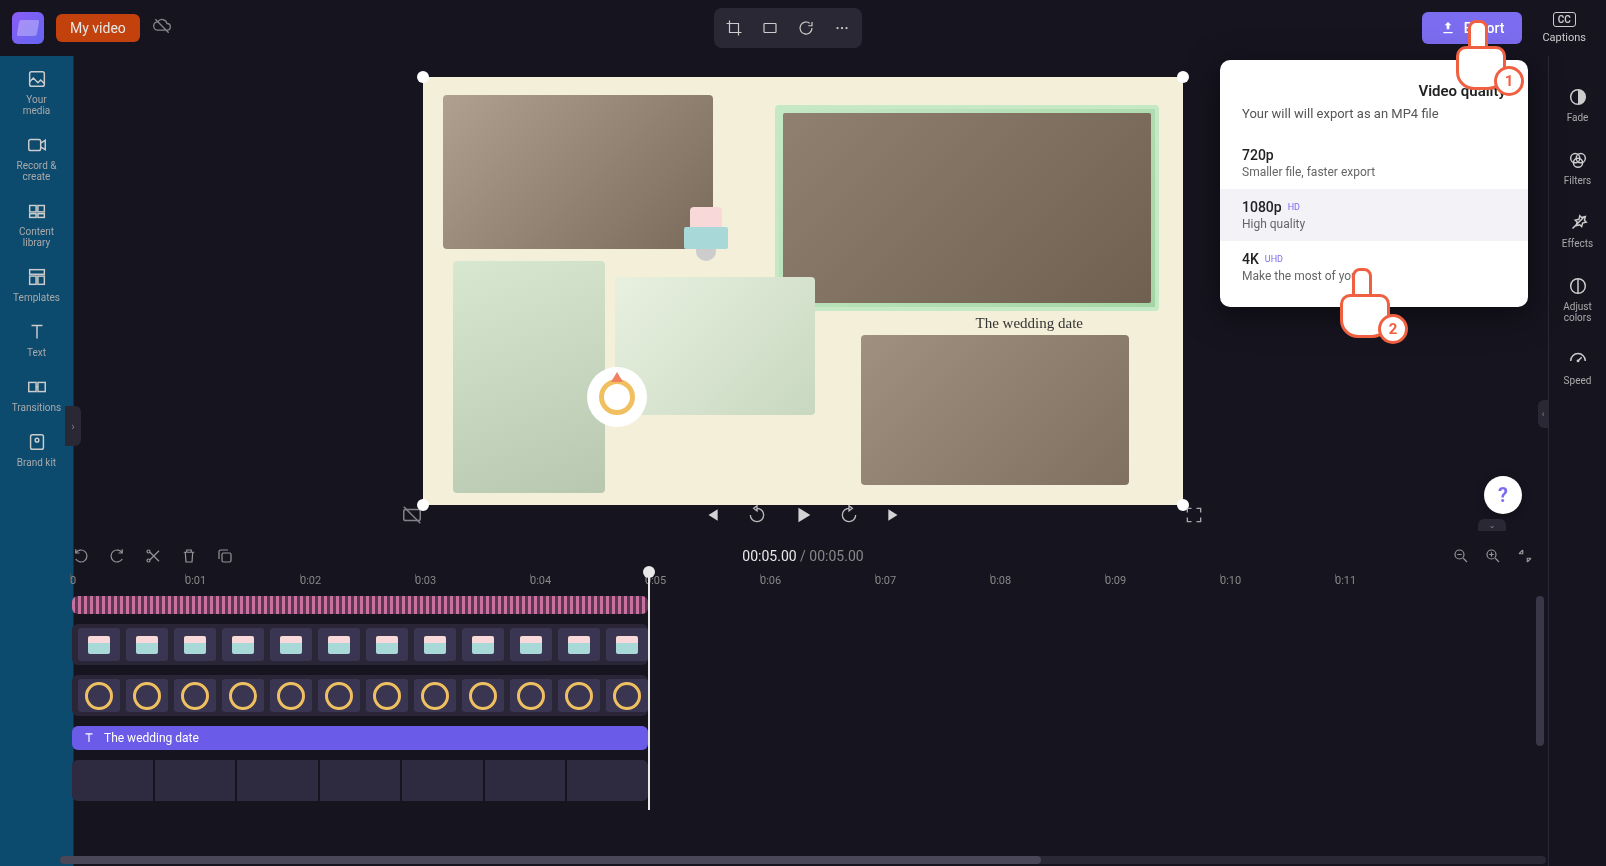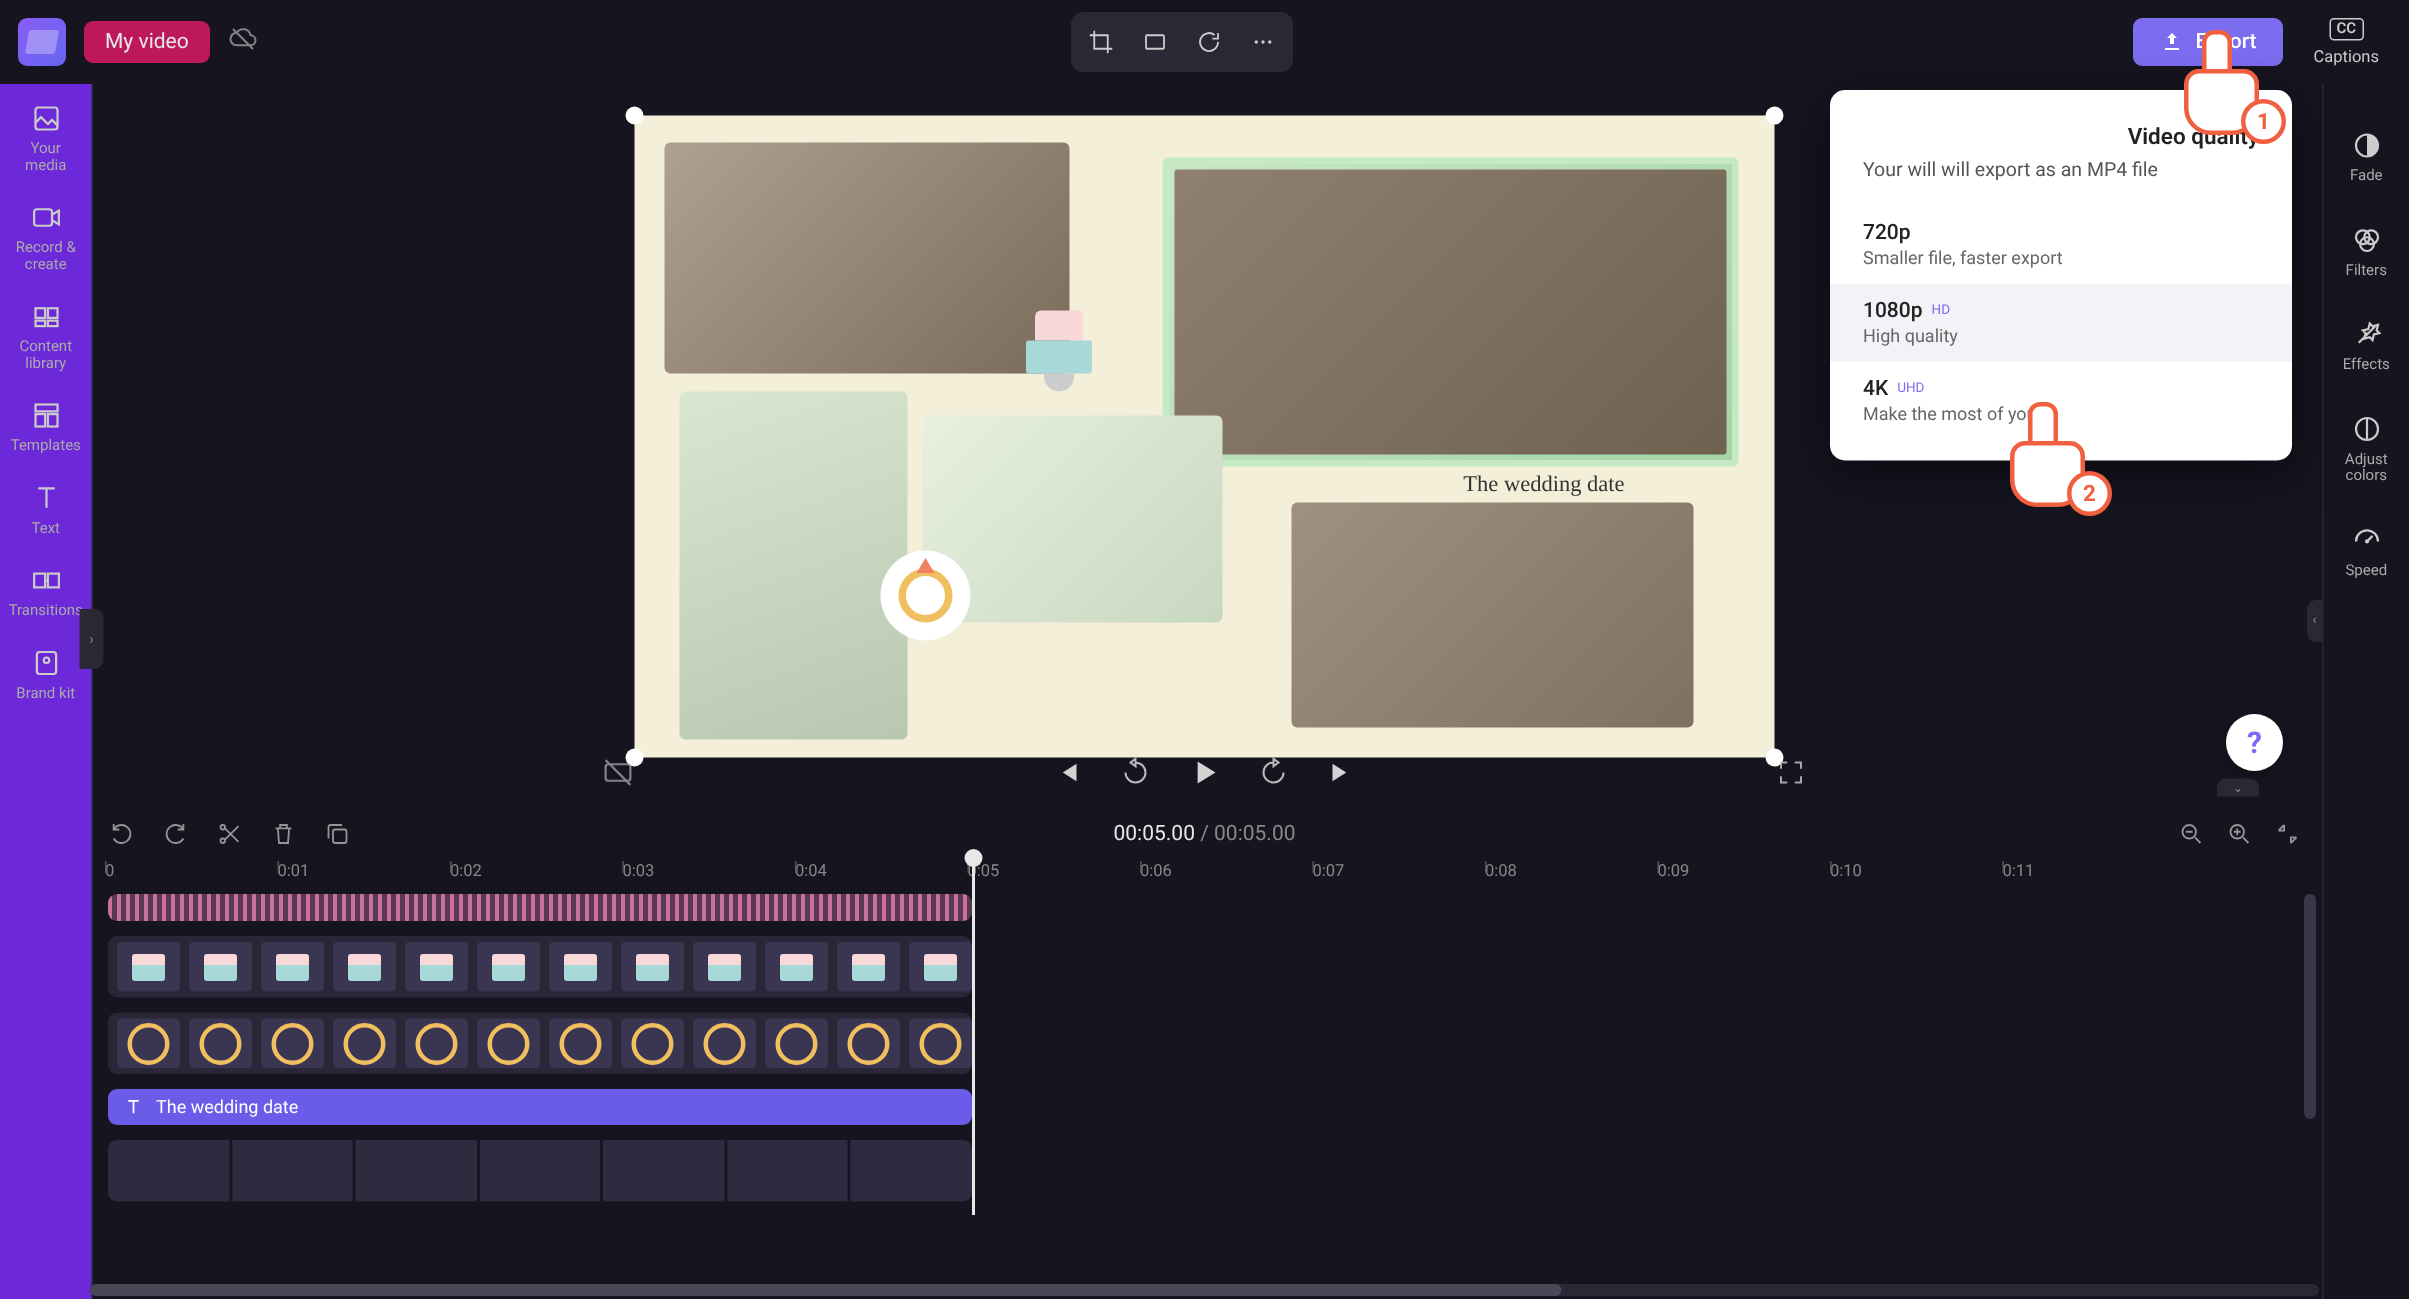--- a/index.html
+++ b/index.html
@@ -2,30 +2,30 @@
 <html><head>
 <meta charset="utf-8">
 <style>
 * { margin: 0; padding: 0; box-sizing: border-box; font-family: -apple-system, BlinkMacSystemFont, "Segoe UI", Roboto, sans-serif; }
 body { background: #16141f; color: #e8e8e8; width: 1606px; height: 866px; overflow: hidden; position: relative; }
 
 
 .topbar { height: 56px; display: flex; align-items: center; padding: 0 12px; gap: 12px; }
 .logo { width: 32px; height: 32px; background: linear-gradient(135deg,#8b5cf6,#6366f1); border-radius: 6px; position: relative; }
 .logo::before { content: ""; position: absolute; top: 8px; left: 6px; width: 20px; height: 16px; background: rgba(255,255,255,0.3); border-radius: 2px; transform: skewX(-10deg); }
-.project-name { background: #be185d; padding: 6px 14px; border-radius: 6px; font-size: 14px; }
+.project-name { background: #c2410c; padding: 6px 14px; border-radius: 6px; font-size: 14px; }
 .cloud-icon { width: 20px; height: 20px; opacity: 0.6; }
 .center-tools { display: flex; gap: 4px; background: #2a2834; border-radius: 8px; padding: 4px; margin-left: 530px; }
 .tool-btn { width: 32px; height: 32px; display: flex; align-items: center; justify-content: center; border-radius: 6px; cursor: pointer; }
 .export-btn { margin-left: auto; background: #7c6cef; color: white; padding: 8px 18px; border-radius: 6px; display: flex; align-items: center; gap: 8px; font-size: 14px; font-weight: 500; position: relative; }
 .captions-btn { display: flex; flex-direction: column; align-items: center; gap: 4px; font-size: 11px; color: #ccc; padding: 0 8px; }
 .cc-box { border: 1.5px solid #ccc; border-radius: 3px; padding: 1px 4px; font-size: 10px; font-weight: 600; }
 
 
-.left-sidebar { position: absolute; left: 0; top: 56px; bottom: 0; width: 62px; background: #6d28d9; display: flex; flex-direction: column; align-items: center; padding-top: 12px; gap: 18px; border-right: 1px solid #2a2834; }
+.left-sidebar { position: absolute; left: 0; top: 56px; bottom: 0; width: 74px; background: #0c4a6e; display: flex; flex-direction: column; align-items: center; padding-top: 12px; gap: 18px; border-right: 1px solid #2a2834; }
 .side-item { display: flex; flex-direction: column; align-items: center; gap: 4px; font-size: 10px; color: #aaa; text-align: center; cursor: pointer; width: 50px; }
 .side-item svg, .side-item .icon-shape { width: 22px; height: 22px; }
 .side-expand { position: absolute; right: -8px; top: 350px; width: 16px; height: 40px; background: #2a2834; border-radius: 0 6px 6px 0; display: flex; align-items: center; justify-content: center; font-size: 10px; color: #888; }
 
 
 .right-sidebar { position: absolute; right: 0; top: 56px; bottom: 0; width: 58px; background: #16141f; display: flex; flex-direction: column; align-items: center; padding-top: 30px; gap: 26px; border-left: 1px solid #2a2834; }
 
 
 .canvas-area { position: absolute; left: 58px; right: 58px; top: 56px; height: 470px; display: flex; align-items: center; justify-content: center; }
 .canvas { width: 760px; height: 428px; background: #f4efd8; position: relative; border-radius: 2px; }

